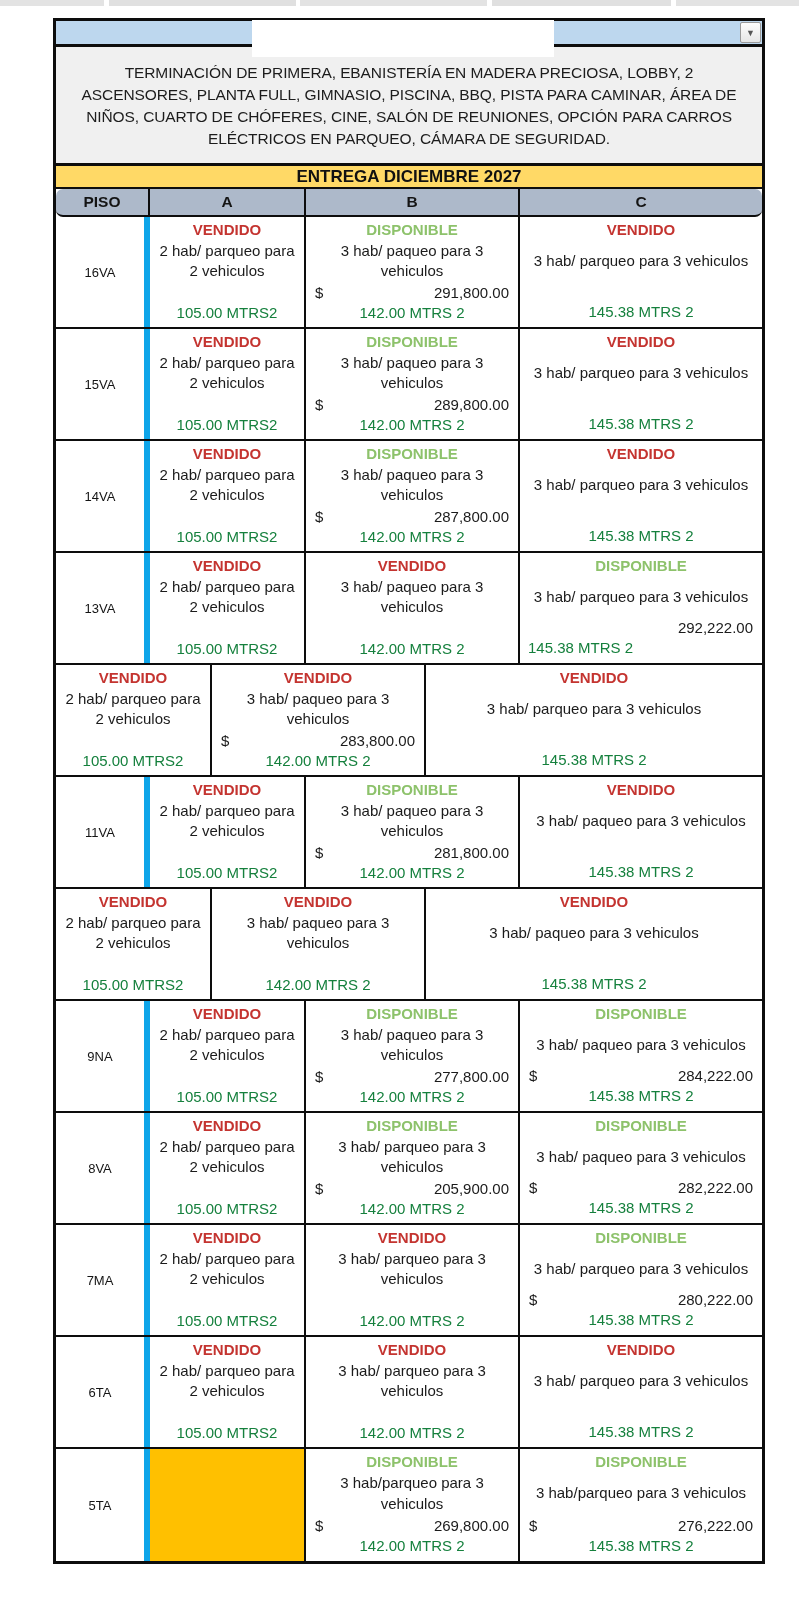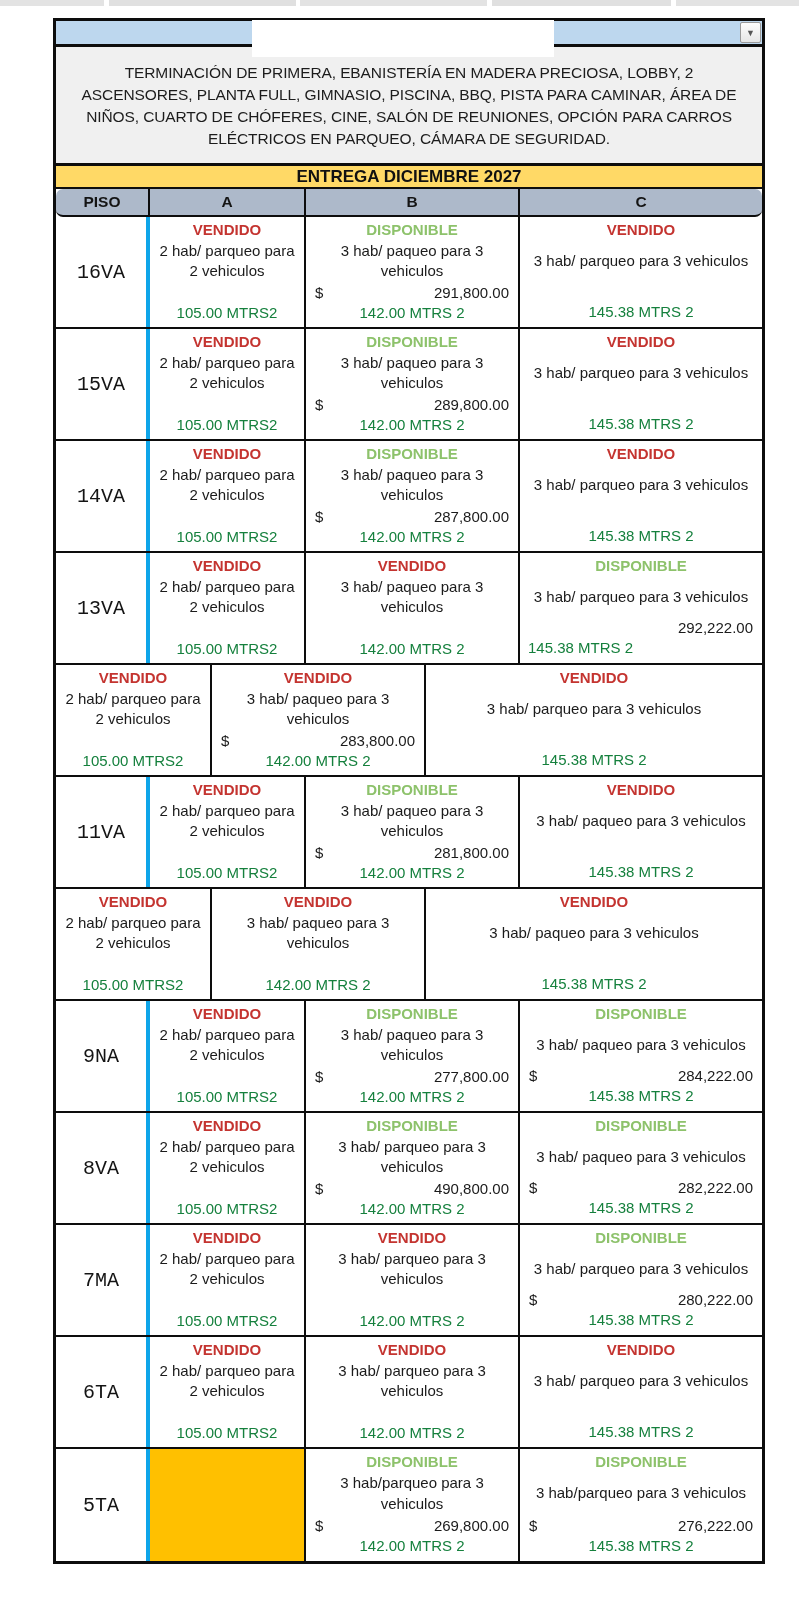--- a/index.html
+++ b/index.html
@@ -47,21 +47,21 @@
 
   .w-piso { width:94px; flex:none; }
   .w-a { width:156px; flex:none; }
   .w-b { width:214px; flex:none; }
   .w-c { flex:1; }
 
   
   .row { display:flex; height:112px; border-bottom:2px solid #0d0d0d; background:#fff; }
   .row:last-child { border-bottom:none; }
   .piso-cell { display:flex; align-items:center; justify-content:center;
-    font-size:20px; border-right:4px solid #0ea5e9;font-family:Liberation Mono, monospace; }
+    font-size:13px; border-right:6px solid #0ea5e9; }
   .unit-cell { border-right:2px solid #0d0d0d; display:flex; flex-direction:column;
     padding-top:4px; }
   .unit-cell.w-c { border-right:none; }
   .status { height:21px; text-align:center; font-weight:bold; font-size:15px; }
   .descwrap { height:42px; display:flex; align-items:center; justify-content:center;
     padding:0 5px; }
   .desc { text-align:center; font-size:15px; line-height:1.35; color:#1b1b1b; }
   .spacer { flex:1; }
   .price-row { height:24px; display:flex; justify-content:space-between;
     align-items:center; padding:0 9px; font-size:15px; color:#1b1b1b; }
@@ -431,21 +431,21 @@
       <div class="area">105.00 MTRS2</div>
     </div>
     <div class="unit-cell w-b">
       <div class="status" style="color: rgb(141, 194, 107);">DISPONIBLE</div>
       <div class="descwrap">
             <div class="desc">3 hab/ parqueo para 3 vehiculos</div>
           </div>
       <div class="spacer"></div>
       <div class="price-row">
         <span>$</span>
-        <span>490,800.00</span>
+        <span>205,900.00</span>
       </div>
       <div class="area">142.00 MTRS 2</div>
     </div>
     <div class="unit-cell w-c">
       <div class="status" style="color: rgb(141, 194, 107);">DISPONIBLE</div>
       <div class="descwrap">
             <div class="desc">3 hab/ paqueo para 3 vehiculos</div>
           </div>
       <div class="spacer"></div>
       <div class="price-row">

